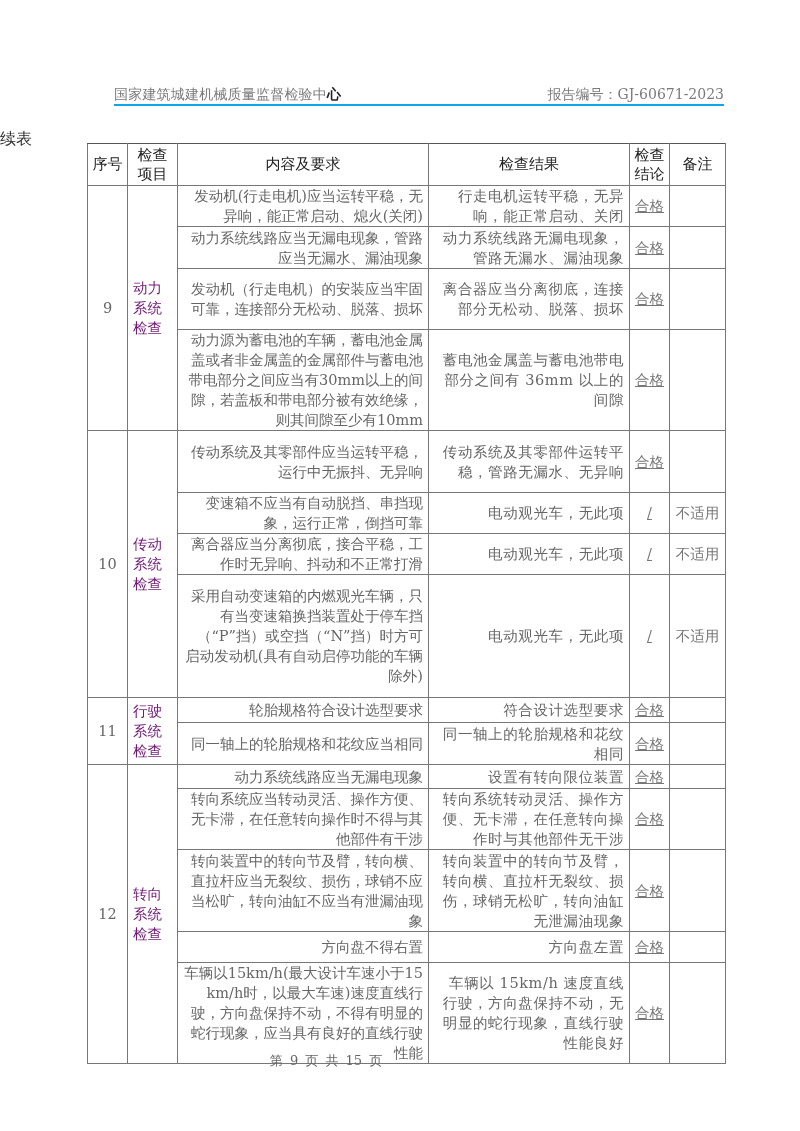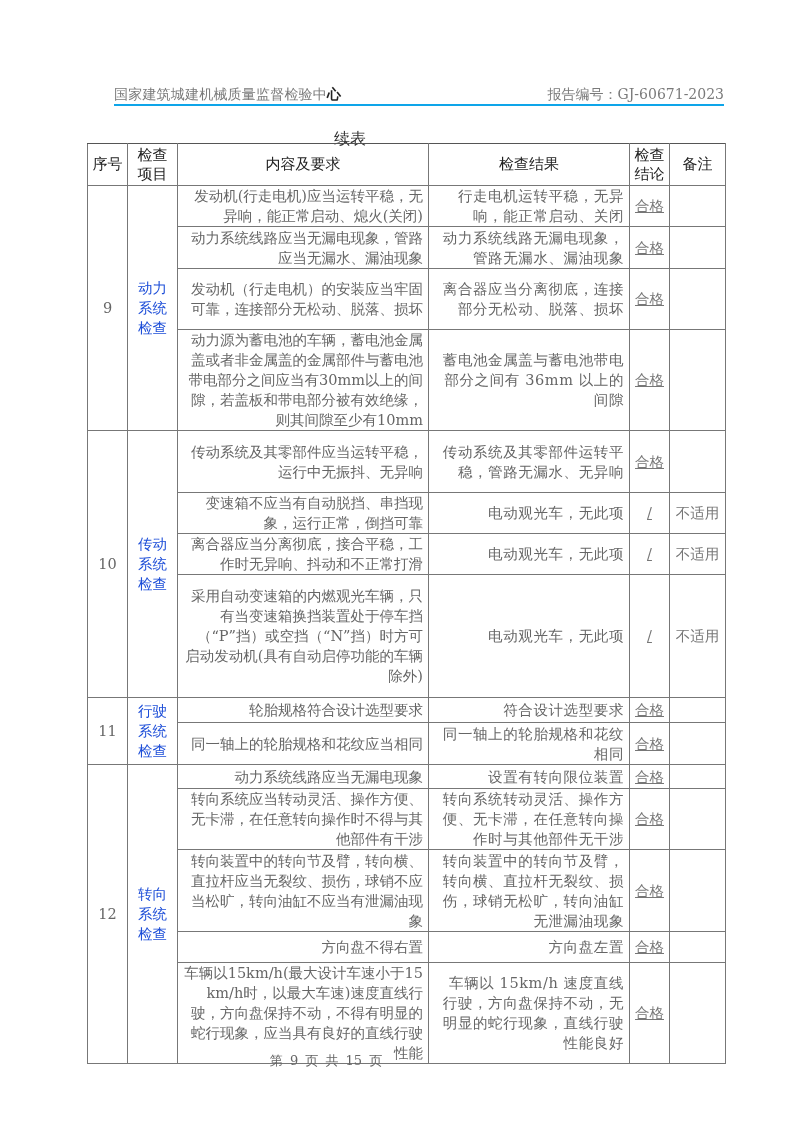--- a/index.html
+++ b/index.html
@@ -10,39 +10,39 @@
   }
   .page-header {
     position: absolute; left: 95px; top: 84px; width: 610px; height: 20px;
     border-bottom: 2px solid #0ea5e9;
     font-size: 14px; color: #7a7a7a; margin-left: 19px;
   }
   .page-header .org { position: absolute; left: 0; top: 2px; letter-spacing: 0.2px; }
   .page-header .org .last { color: #222; font-weight: bold; }
   .page-header .report { position: absolute; right: 0; top: 2px; }
   .table-title {
-    position: absolute; left: 0; width: 700px; top: 129px; text-align: center;
+    position: absolute; left: 0; width: 700px; top: 129px; text-align: left;
     font-size: 16px; color: #333;
   }
   table.inspect {
     position: absolute; left: 87px; top: 143px;
     border-collapse: collapse; table-layout: fixed;
     width: 638px;
   }
   table.inspect td, table.inspect th {
     border: 1px solid #777; padding: 0 5px; vertical-align: middle;
     font-size: 14.5px; line-height: 20px; font-weight: normal;
   }
   table.inspect th {
     color: #222; font-family: "DejaVu Sans", "Liberation Sans", sans-serif;
     text-align: center; font-size: 15px; line-height: 19px;
   }
   table.inspect > thead th { border-top: 1.5px solid #555; }
   td.seq { text-align: center; color: #666; font-size: 14px; }
-  td.item { text-align: center; color: #1d4ed8; font-size: 15px; line-height: 22px; padding: 0 2px; }
+  td.item { color: #701a75; font-size: 15px; line-height: 22px; padding: 0 2px; }
   td.req, td.res { text-align: right; color: #666; word-break: break-all; }
   td.res { letter-spacing: 0.6px; }
   td.concl { text-align: center; color: #777; text-decoration: underline; }
   td.note { text-align: center; color: #777; padding: 0; font-size: 14px; }
   .page-footer {
     position: absolute; left: 0; width: 652px; top: 1052px; text-align: center;
     font-size: 13px; color: #666; word-spacing: 3px;
   }
 </style>
 </head>

